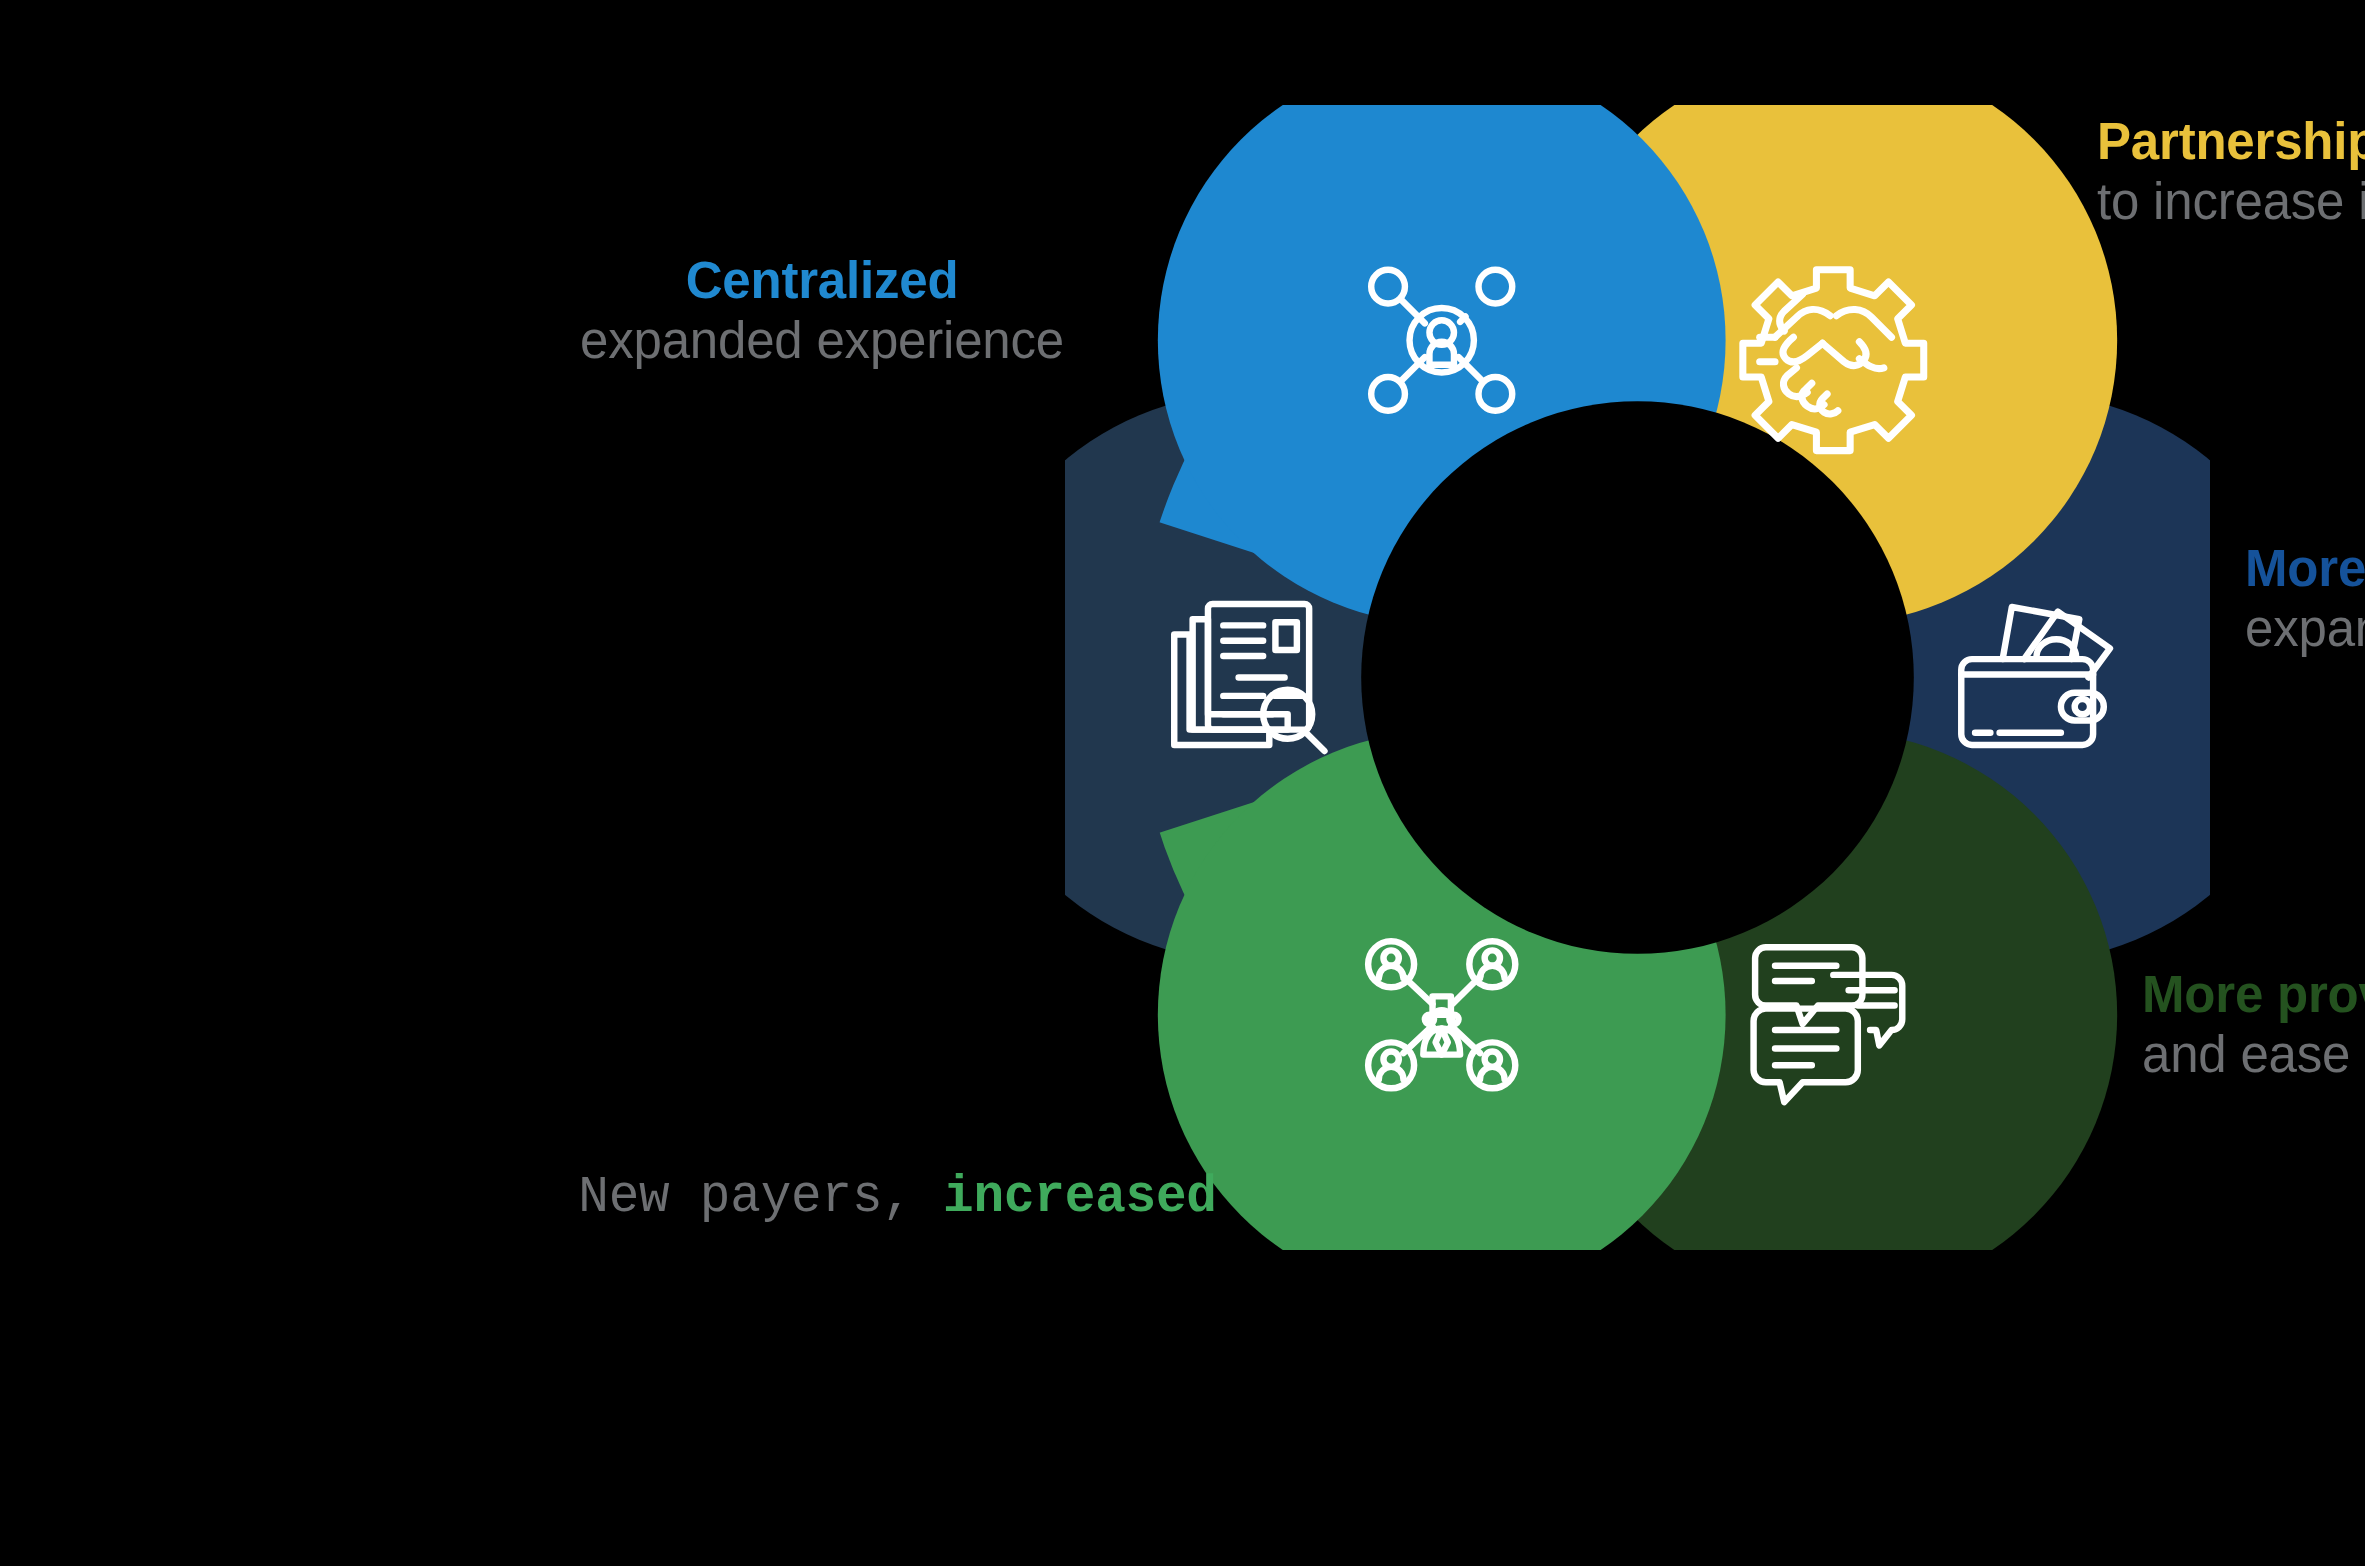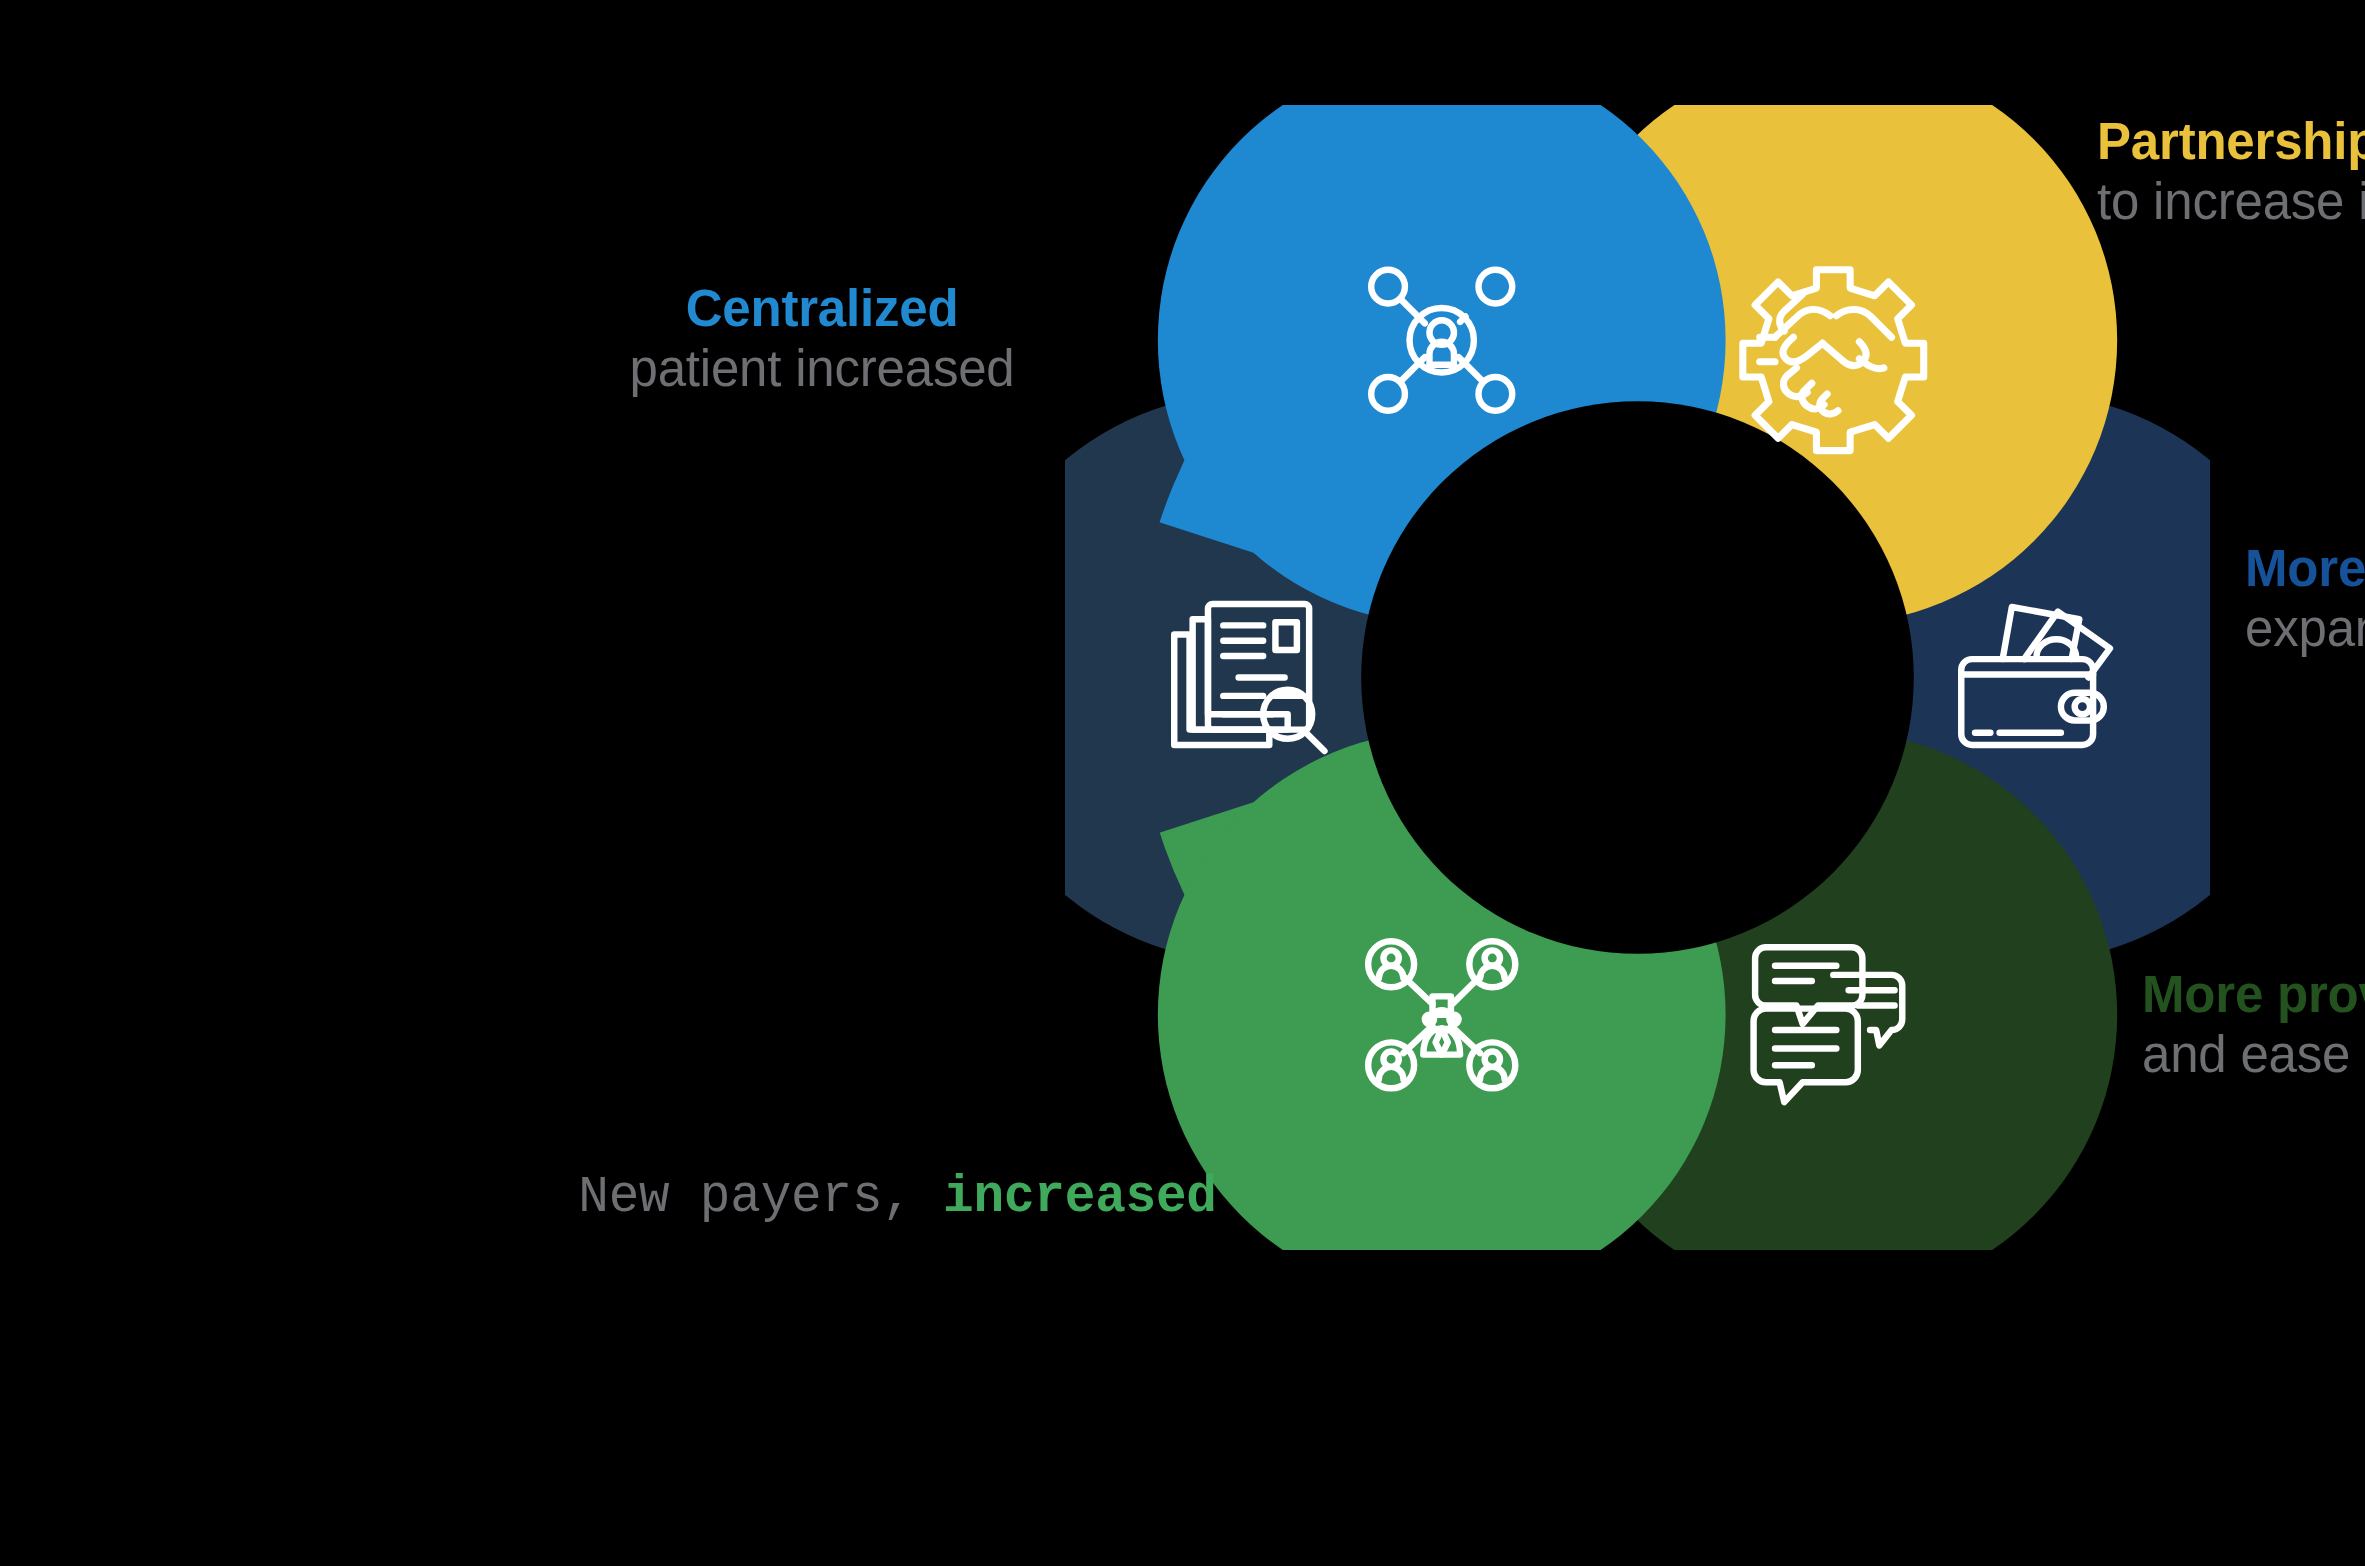--- a/index.html
+++ b/index.html
@@ -32,21 +32,21 @@
   
   .lab-right{text-align:left;}
   .lab-center{text-align:center;}
 
   
   #label-partnership{left:2097px;top:112px;font-size:51px;}
   #label-payer     {left:2245px;top:539px;font-size:51px;}
   #label-provcomm  {left:2142px;top:965px;font-size:51px;}
   #label-referrals {left:519px;top:1168px;width:757px;font-size:51px;font-family:Liberation Mono, monospace;}
   #label-transp    {left:371px;top:751px;width:620px;font-size:51px;}
-  #label-central   {left:520px;top:251px;width:604px;font-size:51px;margin-top:28px;}
+  #label-central   {left:520px;top:251px;width:604px;font-size:51px;}
 
   .c-yellow{color:#e9c13b;}
   .c-blue  {color:#2089d0;}
   .c-navy  {color:#15529a;}
   .c-dkblue{color:#1f3a55;}
   .c-green {color:#3faa5c;}
   .c-dkgrn {color:#24521f;}
 </style>
 </head>
 <body>
@@ -206,17 +206,17 @@
     <span class="l2 muted">and ease of processing</span>
   </div>
 
   <div class="label lab-center" id="label-referrals">
     <span class="l1"><span class="muted">New payers, </span><span class="strong c-green">increased</span></span>
   </div>
 
 
   <div class="label lab-center" id="label-central">
     <span class="l1 strong c-blue">Centralized</span>
-    <span class="l2 muted">patient increased</span>
+    <span class="l2 muted">expanded experience</span>
   </div>
 
 </div>
 
 
 </body></html>

